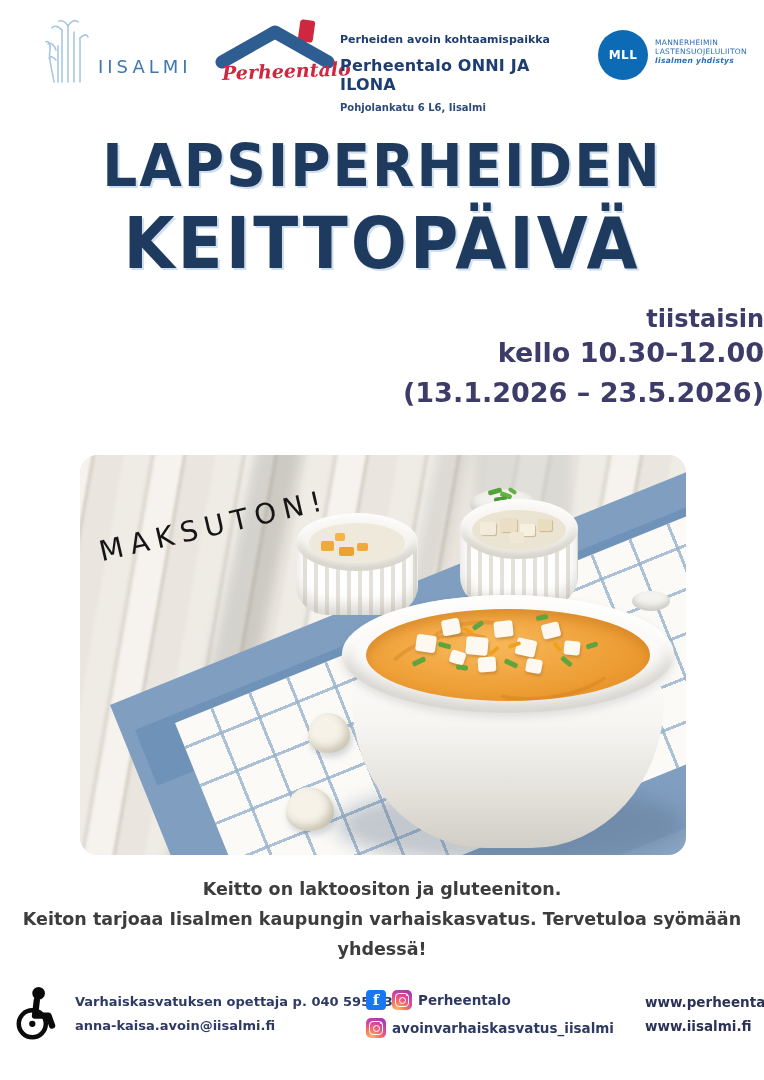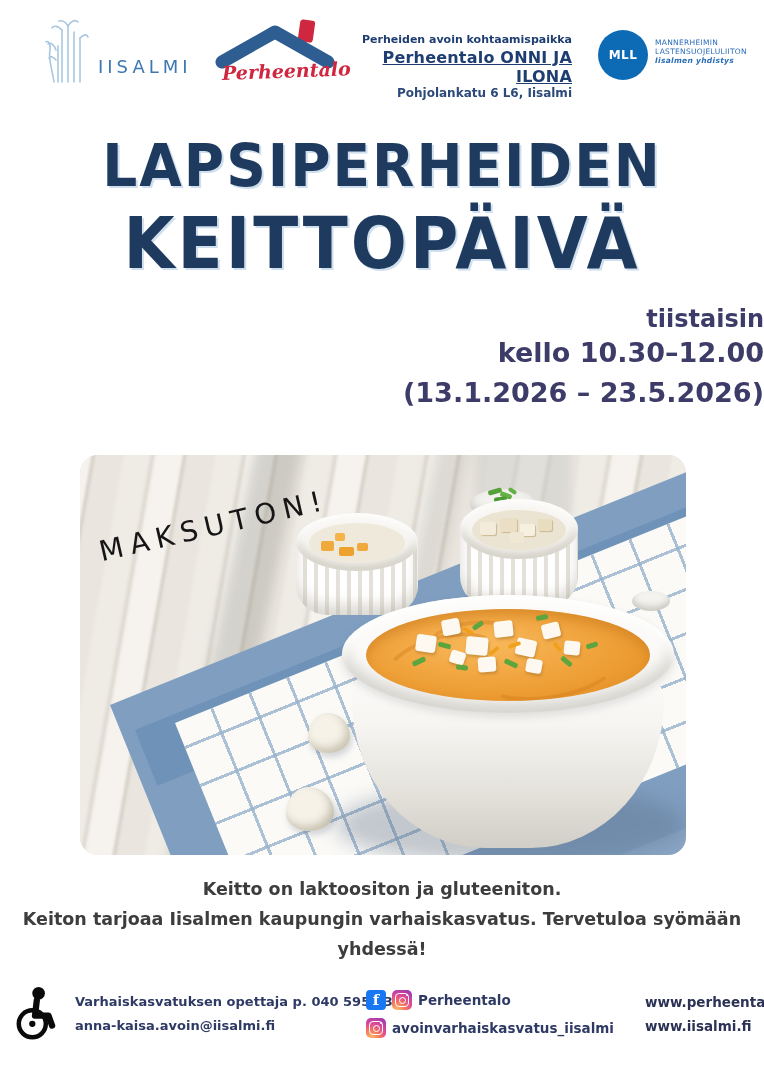--- a/index.html
+++ b/index.html
@@ -8,24 +8,24 @@
   .page { position:relative; width:764px; height:1080px; background:#ffffff; overflow:hidden; margin:0 auto; }
 
   
   .header { position:absolute; top:0; left:0; width:764px; height:115px; }
   .iisalmi-logo { position:absolute; left:42px; top:16px; display:flex; align-items:center; }
   .iisalmi-text { font-size:18px; letter-spacing:4px; color:#3e78b2; font-weight:400; margin-left:4px; margin-top:29px; }
   .ph-logo { position:absolute; left:214px; top:18px; width:122px; height:72px; }
   .ph-script { position:absolute; left:8px; top:42px; width:110px; text-align:center;
     font-family:"DejaVu Serif","Liberation Serif",serif; font-style:italic; font-weight:700;
     font-size:19px; color:#cf2740; transform:rotate(-2deg); }
-  .ph-textblock { position:absolute; left:340px; top:33px; width:232px; text-align:right; color:#1e3d70; }
+  .ph-textblock { position:absolute; left:340px; top:33px; width:232px; text-align:left; color:#1e3d70; }
   .ph-tagline { font-size:11px; font-weight:700; }
-  .ph-title { font-size:16px; font-weight:800; margin-top:2px; letter-spacing:0.2px;text-decoration:underline; }
-  .ph-address { font-size:12px; font-weight:600; margin-top:0; color:#2c4a7a; }
+  .ph-title { font-size:16px; font-weight:800; margin-top:10px; letter-spacing:0.2px; }
+  .ph-address { font-size:10px; font-weight:600; margin-top:8px; color:#2c4a7a; }
   .mll { position:absolute; left:598px; top:30px; display:flex; align-items:flex-start; }
   .mll-circle { width:50px; height:50px; border-radius:50%; background:#0d6ab5; color:#ffffff;
     display:flex; align-items:center; justify-content:center; font-weight:800; font-size:12px; letter-spacing:0.5px; }
   .mll-text { margin-left:7px; margin-top:8px; color:#2b6cb8; font-size:7.5px; line-height:9px; letter-spacing:0.3px; }
   .mll-text .assoc { font-style:italic; font-weight:700; }
 
   
   .main-title { position:absolute; left:0; width:764px; text-align:center; color:#1e3a5f; font-weight:800;
     text-shadow:2px 2px 0 rgba(168,197,222,0.55); }
   .title-line1 { top:133px; font-size:55px; letter-spacing:2px; transform:scaleY(1.08); }

